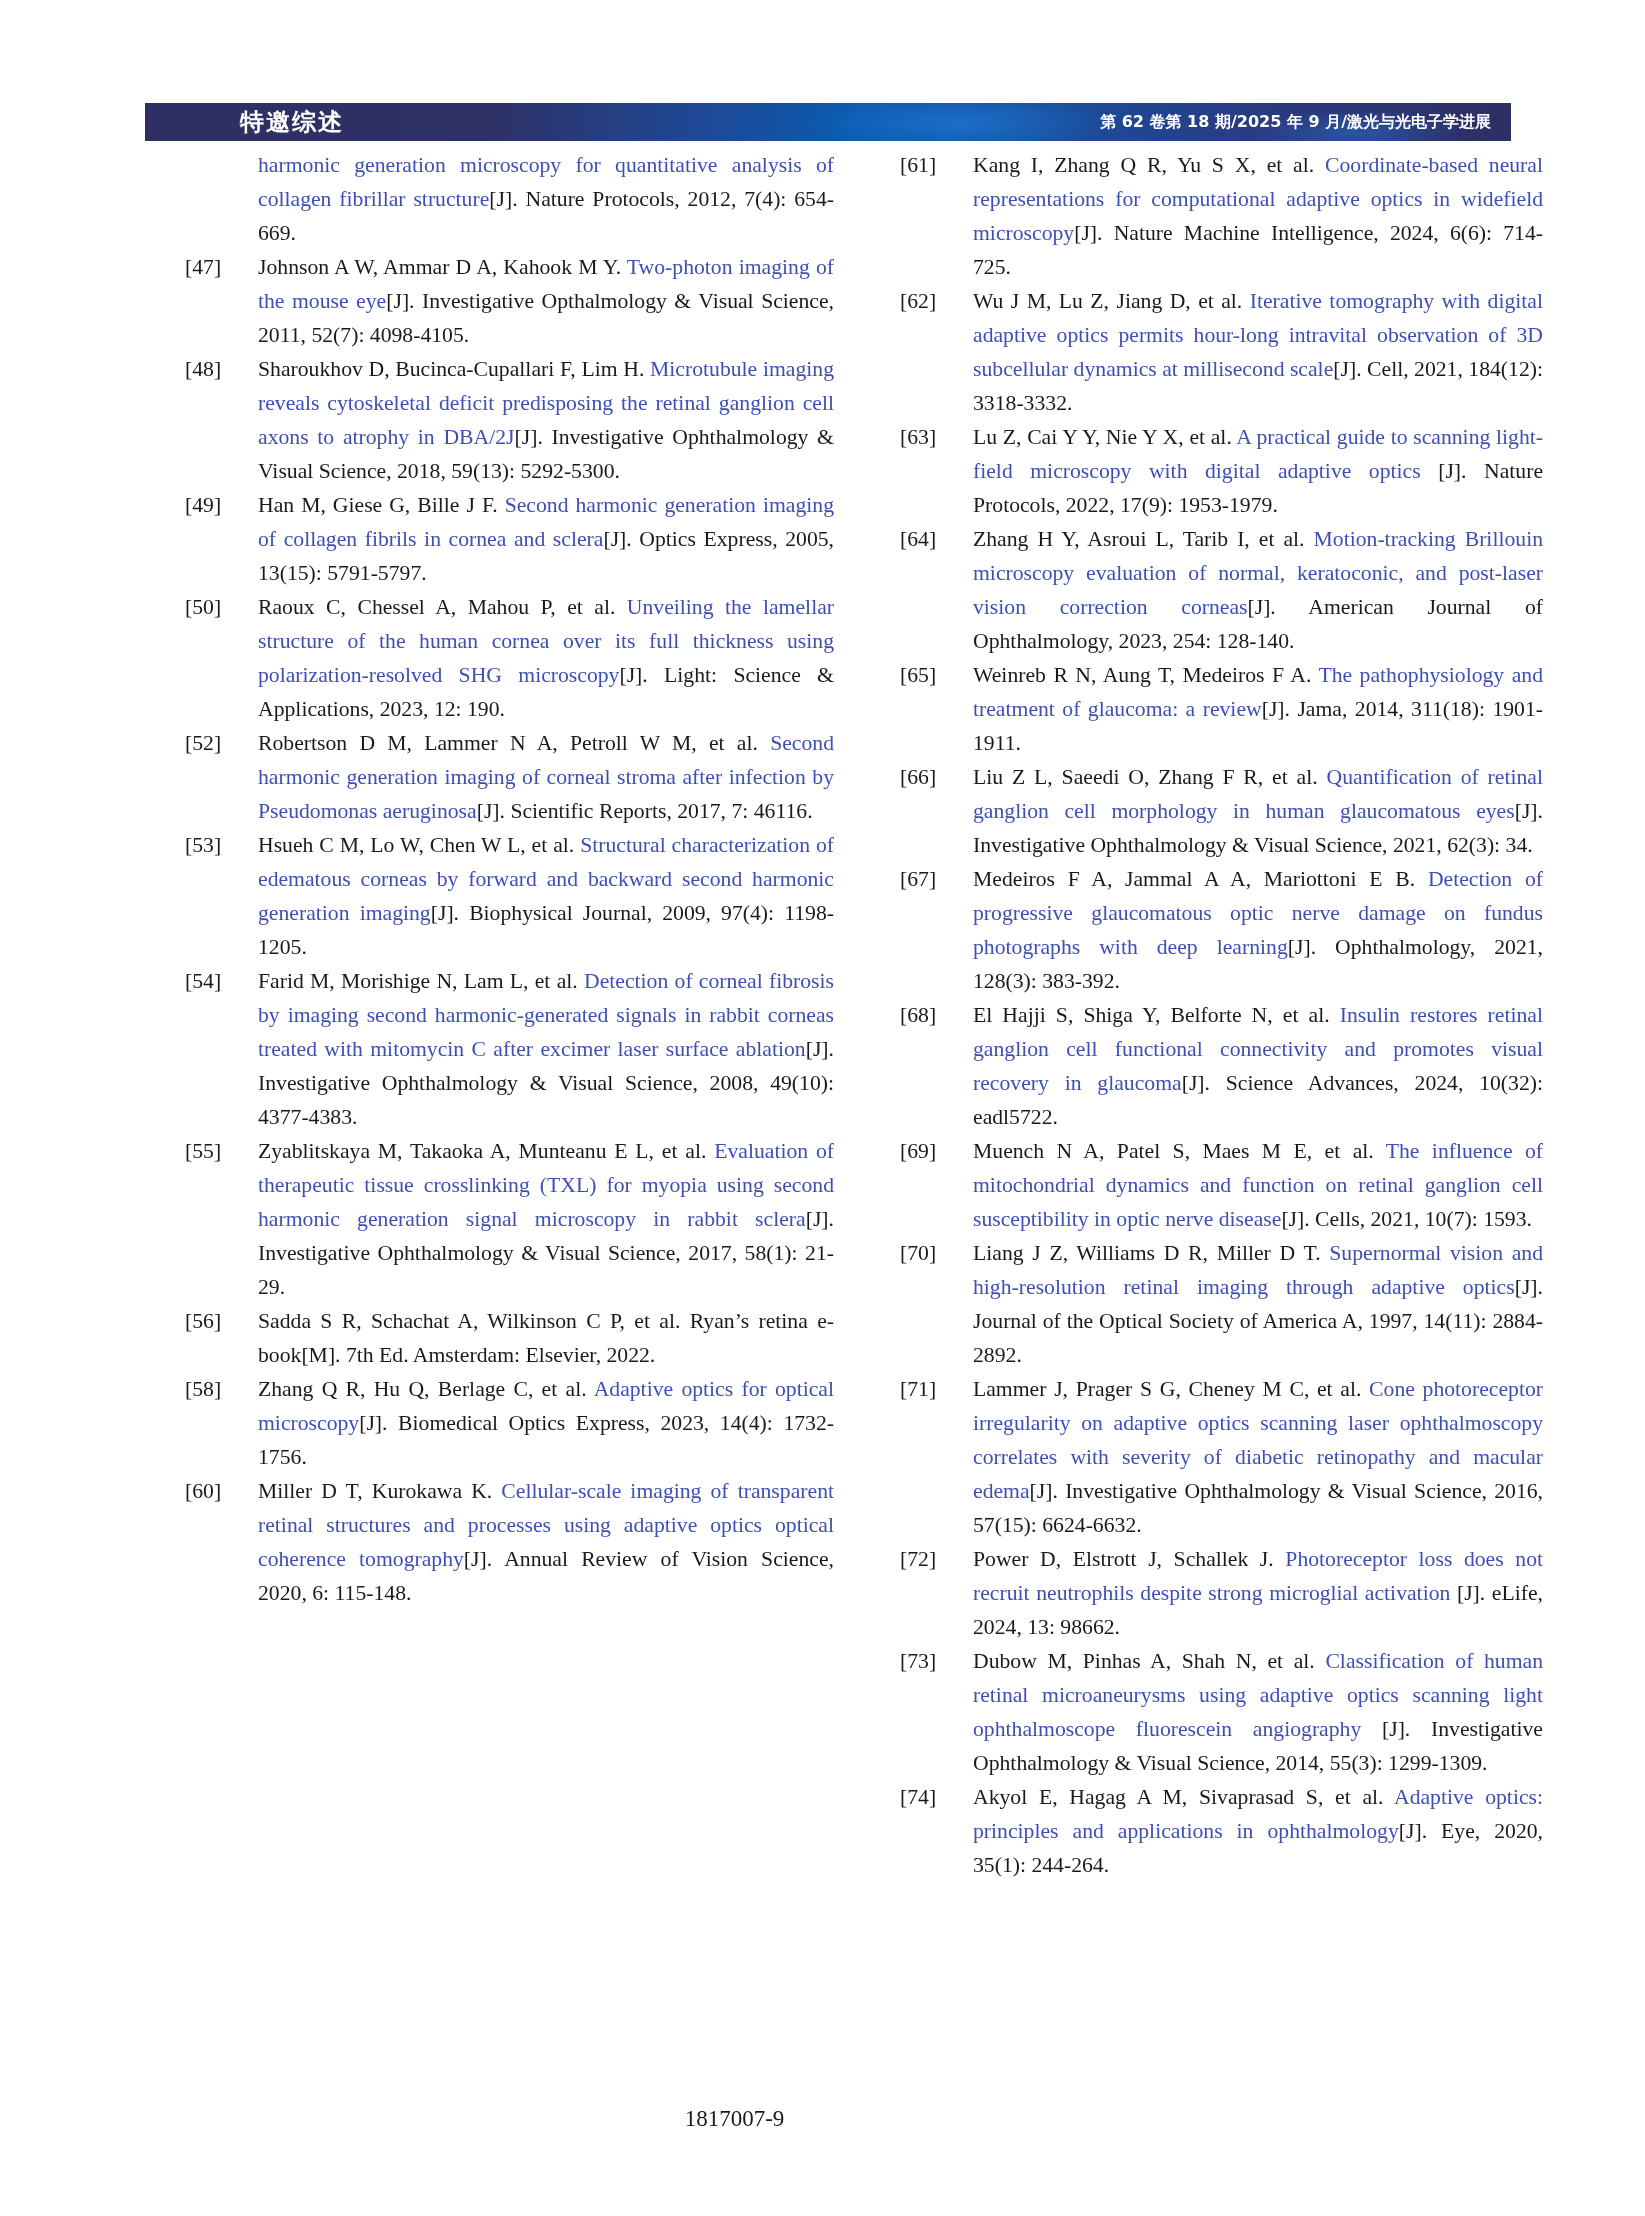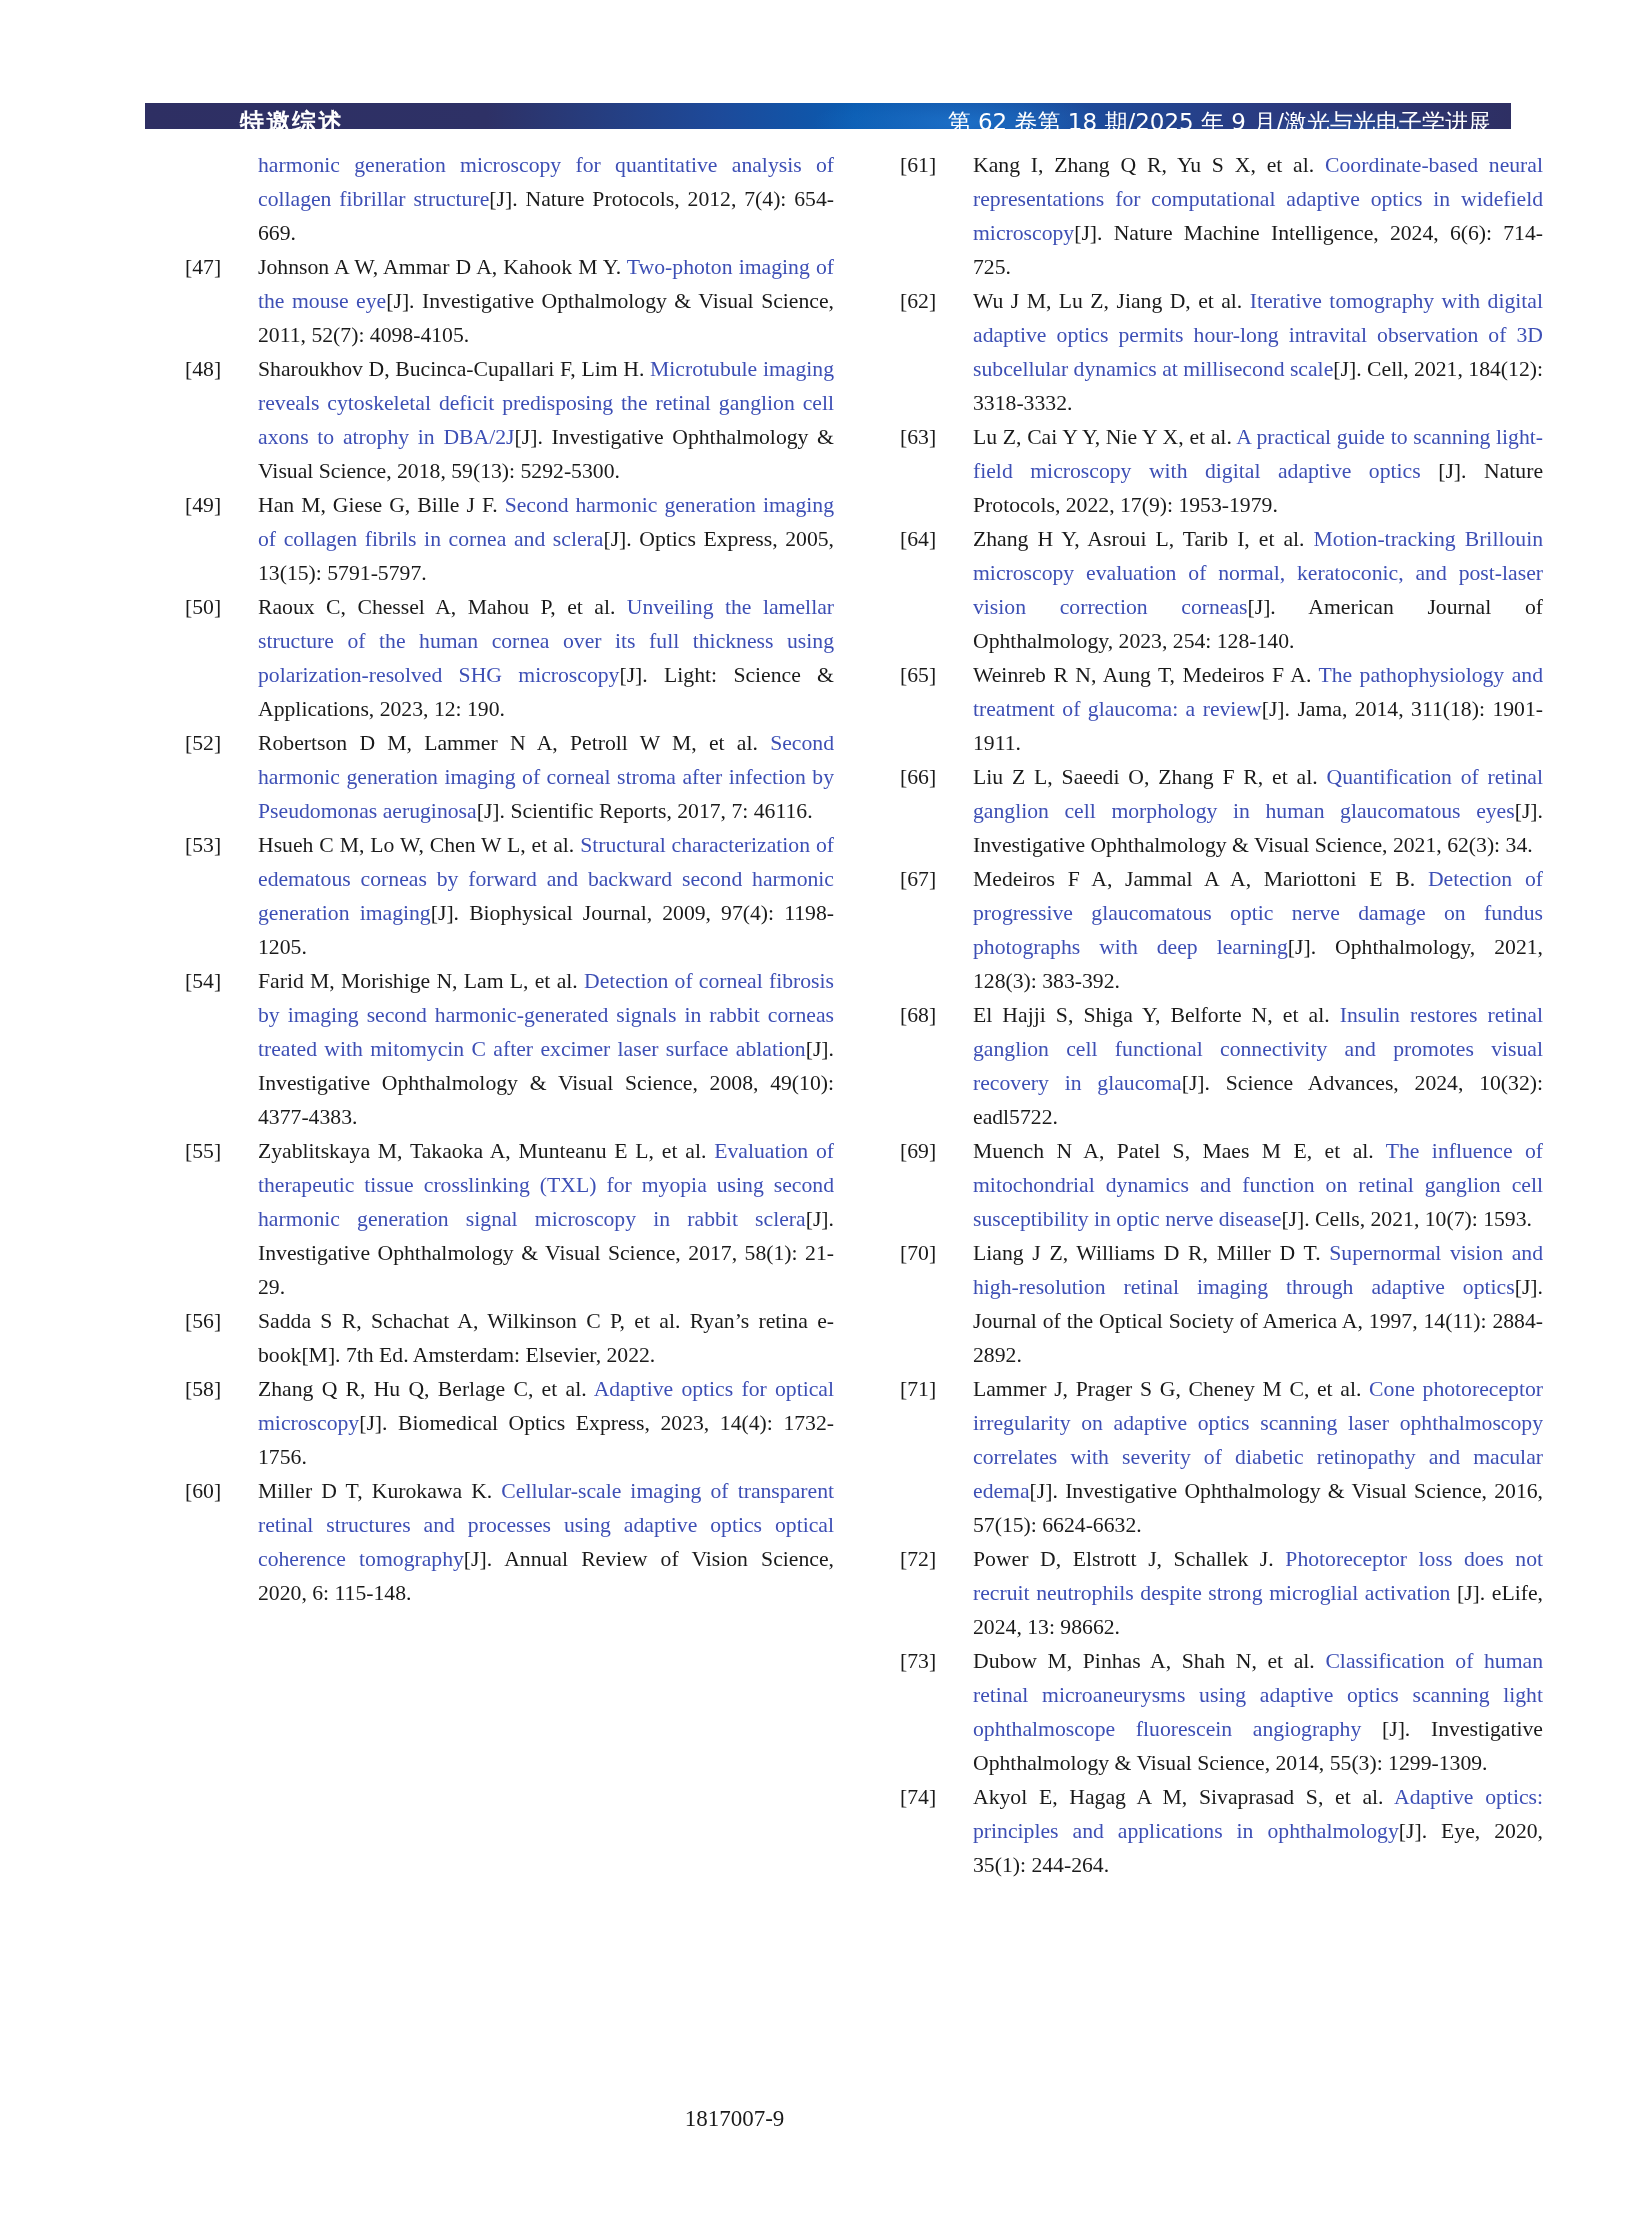--- a/index.html
+++ b/index.html
@@ -1,28 +1,28 @@
 <!DOCTYPE html>
 <html style="font-size:8px"><head>
 <meta charset="utf-8">
 <style>
   html, body { margin:0; padding:0; background:#ffffff; }
   body { width:1646px; height:2216px; position:relative; overflow:hidden;
          font-family:"Liberation Serif","DejaVu Serif",serif; color:#1a1a1a; }
   .header-band {
-    position:absolute; left:145px; top:103px; width:1366px; height:26px;
+    position:absolute; left:145px; top:103px; width:1366px; height:38px;
     background:
       radial-gradient(ellipse 212px 45px at 816px 20px, rgba(30,120,210,0.75), rgba(30,120,210,0) 70%),
       radial-gradient(ellipse 151px 35px at 1209px 30px, rgba(40,110,200,0.55), rgba(40,110,200,0) 70%),
       linear-gradient(90deg,#2e2f63 0%,#2e3166 25%,#1d4a9a 42%,#0a5bb0 52%,#1c4b9b 68%,#2a3a80 82%,#2e2f63 100%);
   }
   .header-left { position:absolute; left:95px; top:4px; color:#fff; font-family:"DejaVu Sans",sans-serif;
                  font-size:24px; font-weight:bold; letter-spacing:2px; line-height:30px; }
   .header-right { position:absolute; right:20px; top:4px; color:#fff; font-family:"DejaVu Sans",sans-serif;
-                  font-size:23px; font-weight:normal; line-height:30px; white-space:nowrap; }
+                  font-size:16px; font-weight:bold; line-height:30px; white-space:nowrap; }
   .col { position:absolute; top:148px; width:649px; font-size:21.7px; line-height:34px;margin-left:36px; }
   .col.left { left:149px; }
   .col.right { left:864px; width:643px; }
   .ref { position:relative; padding-left:73px; text-align:justify; text-align-last:left; }
   .ref .num { position:absolute; left:0; top:0; }
   .ref.cont { padding-left:73px; }
   .t { color:#3d4fb5; }
   .footer { position:absolute; left:0; width:1469px; top:2106px; text-align:center; font-size:23px; color:#1a1a1a; }
 </style>
 </head>

